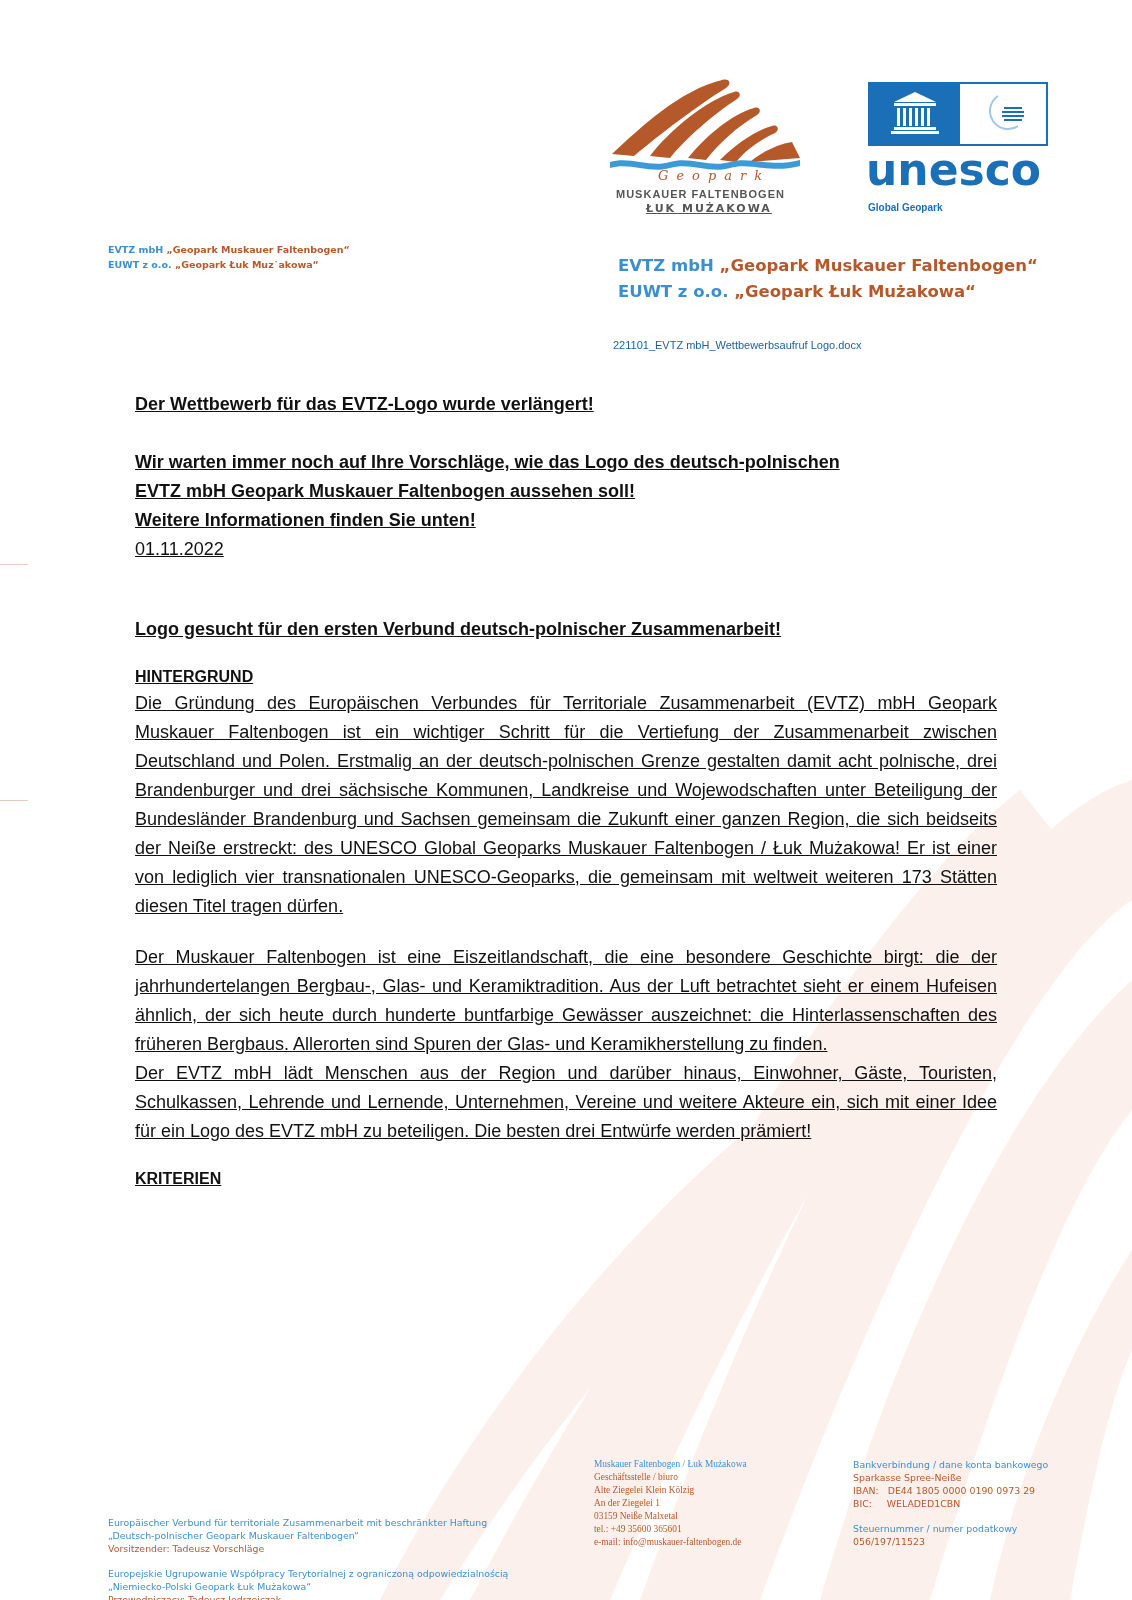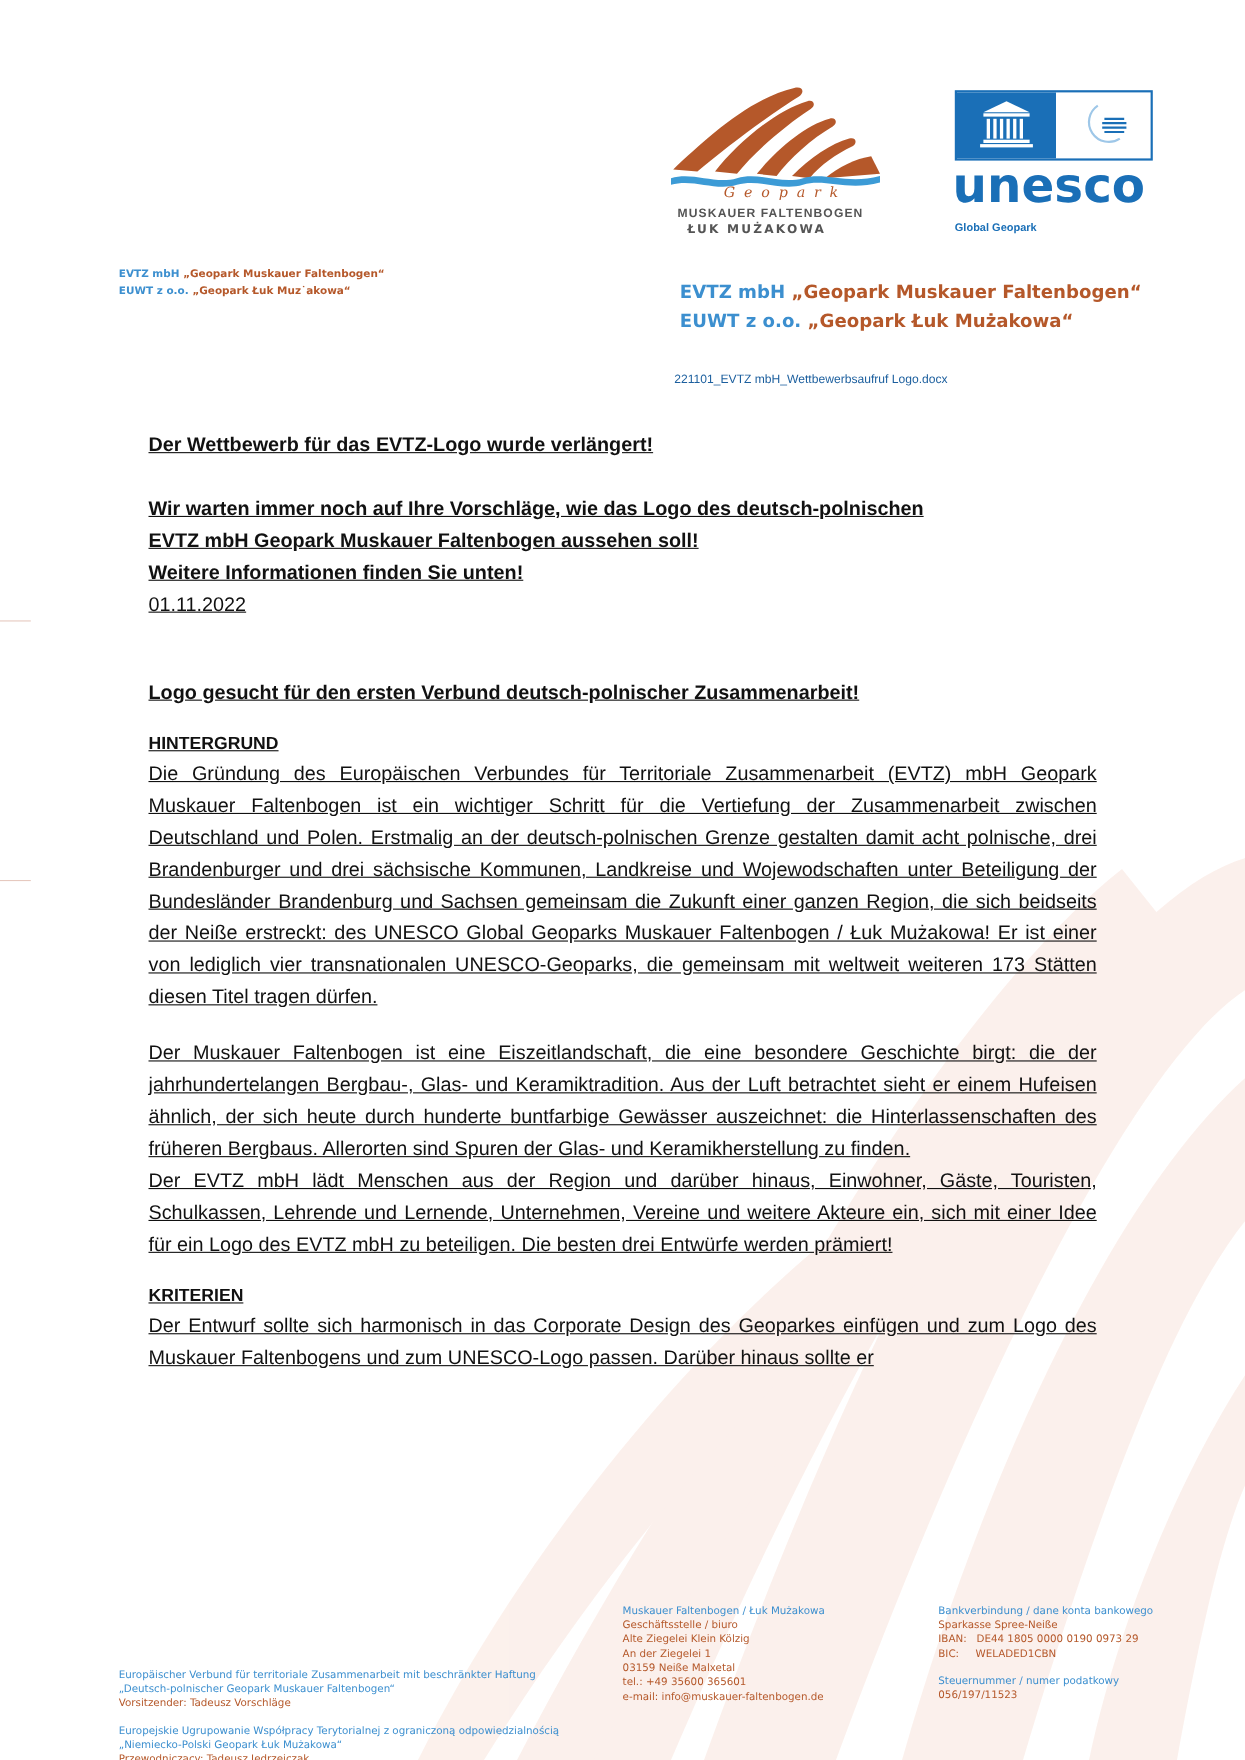--- a/index.html
+++ b/index.html
@@ -10,21 +10,21 @@
       color: #111;
     }
     .bg-stripes { position: absolute; left: 0; top: 0; width: 1132px; height: 1600px; z-index: 0; }
     .margin-mark { position: absolute; left: 0; width: 28px; height: 1px; background: #e6c9bf; z-index: 1; }
     .layer { position: absolute; z-index: 2; }
 
     
     .geopark-logo { left: 610px; top: 78px; width: 200px; height: 142px; }
     .geopark-logo .gp-word { position: absolute; left: 48px; top: 90px; font-family: "DejaVu Serif", serif; font-style: italic; font-size: 13px; letter-spacing: 8px; color: #b5582a; }
     .geopark-logo .gp-line1 { position: absolute; left: 6px; top: 110px; font-family: Liberation Sans, sans-serif; font-weight: bold; font-size: 11px; letter-spacing: 1px; color: #555; white-space: nowrap; }
-    .geopark-logo .gp-line2 { position: absolute; left: 15px; top: 124px; font-family: "DejaVu Sans", sans-serif; font-weight: bold; font-size: 11px; letter-spacing: 2px; color: #555; white-space: nowrap; }
+    .geopark-logo .gp-line2 { position: absolute; left: 36px; top: 124px; font-family: "DejaVu Sans", sans-serif; font-weight: bold; font-size: 11px; letter-spacing: 2px; color: #555; white-space: nowrap; text-decoration: underline; }
 
     .unesco-logo { left: 868px; top: 80px; width: 184px; height: 144px; }
     .unesco-box { position: absolute; left: 0; top: 2px; width: 180px; height: 64px; border: 2px solid #1a6fb7; box-sizing: border-box; }
     .unesco-box .blue { position: absolute; left: 0; top: 0; width: 90px; height: 100%; background: #1a6fb7; }
     .unesco-word { position: absolute; left: -2px; top: 64px; font-family: "DejaVu Sans", sans-serif; font-weight: bold; font-size: 44px; color: #1a6fb7; letter-spacing: 0px; }
     .unesco-sub { position: absolute; left: 0; top: 122px; font-family: "Liberation Sans", sans-serif; font-weight: bold; font-size: 10px; color: #1a6fb7; }
 
     
     .org-small { left: 108px; top: 242px; font-family: "DejaVu Sans", sans-serif; font-weight: bold; font-size: 9.5px; line-height: 15px; }
     .org-large { left: 618px; top: 253px; font-family: "DejaVu Sans", sans-serif; font-weight: bold; font-size: 16.5px; line-height: 26px; }
@@ -40,21 +40,21 @@
     .intro-block { margin-top: 29px !important; font-weight: bold; }
     .intro-date { font-weight: normal; }
     .main-heading { font-weight: bold; margin-top: 51px !important; }
     .section-head { font-weight: bold; font-size: 16px; margin-top: 21px !important; line-height: 24px; }
     .just { text-align: justify; }
     .para-gap { margin-top: 22px !important; }
 
     
     .footer { font-family: "DejaVu Sans", sans-serif; font-size: 9.4px; line-height: 13px; }
     .f-left { left: 108px; top: 1482px; margin-top: 34px; }
-    .f-mid { left: 566px; top: 1458px; }
+    .f-mid { left: 594px; top: 1458px; font-family: Liberation Serif, serif; }
     .f-right { left: 853px; top: 1458px; }
     .f-gap { height: 12px; }
   </style>
 </head>
 <body>
 
 <svg class="bg-stripes" viewBox="0 0 1132 1600">
   <g fill="#fbeee9" opacity="0.85">
     <path d="M1132 780 C1000 820 820 1100 640 1600 L760 1600 C900 1220 1040 960 1132 900 Z"></path>
     <path d="M1132 980 C1020 1080 900 1320 820 1600 L930 1600 C990 1400 1060 1200 1132 1110 Z"></path>
@@ -147,21 +147,20 @@
 
   <p class="main-heading">Logo gesucht für den ersten Verbund deutsch-polnischer Zusammenarbeit!</p>
 
   <p class="section-head">HINTERGRUND</p>
   <p class="just">Die Gründung des Europäischen Verbundes für Territoriale Zusammenarbeit (EVTZ) mbH Geopark Muskauer Faltenbogen ist ein wichtiger Schritt für die Vertiefung der Zusammenarbeit zwischen Deutschland und Polen. Erstmalig an der deutsch-polnischen Grenze gestalten damit acht polnische, drei Brandenburger und drei sächsische Kommunen, Landkreise und Wojewodschaften unter Beteiligung der Bundesländer Brandenburg und Sachsen gemeinsam die Zukunft einer ganzen Region, die sich beidseits der Neiße erstreckt: des UNESCO Global Geoparks Muskauer Faltenbogen / Łuk Mużakowa! Er ist einer von lediglich vier transnationalen UNESCO-Geoparks, die gemeinsam mit weltweit weiteren 173 Stätten diesen Titel tragen dürfen.</p>
   <p class="just para-gap">Der Muskauer Faltenbogen ist eine Eiszeitlandschaft, die eine besondere Geschichte birgt: die der jahrhundertelangen Bergbau-, Glas- und Keramiktradition. Aus der Luft betrachtet sieht er einem Hufeisen ähnlich, der sich heute durch hunderte buntfarbige Gewässer auszeichnet: die Hinterlassenschaften des früheren Bergbaus. Allerorten sind Spuren der Glas- und Keramikherstellung zu finden.</p>
 
   <p class="just">Der EVTZ mbH lädt Menschen aus der Region und darüber hinaus, Einwohner, Gäste, Touristen, Schulkassen, Lehrende und Lernende, Unternehmen, Vereine und weitere Akteure ein, sich mit einer Idee für ein Logo des EVTZ mbH zu beteiligen. Die besten drei Entwürfe werden prämiert!</p>
 
   <p class="section-head">KRITERIEN</p>
-  <p class="just">Der Entwurf sollte sich harmonisch in das Corporate Design des Geoparkes einfügen und zum Logo des Muskauer Faltenbogens und zum UNESCO-Logo passen. Darüber hinaus sollte er</p>
 </div>
 
 <div class="layer footer f-left">
   <div class="c-blue">Europäischer Verbund für territoriale Zusammenarbeit mit beschränkter Haftung</div>
   <div class="c-blue">„Deutsch-polnischer Geopark Muskauer Faltenbogen“</div>
   <div class="c-brown">Vorsitzender: Tadeusz Vorschläge</div>
   <div class="f-gap"></div>
   <div class="c-blue">Europejskie Ugrupowanie Współpracy Terytorialnej z ograniczoną odpowiedzialnością</div>
   <div class="c-blue">„Niemiecko-Polski Geopark Łuk Mużakowa“</div>
   <div class="c-brown">Przewodniczący: Tadeusz Jędrzejczak</div>

